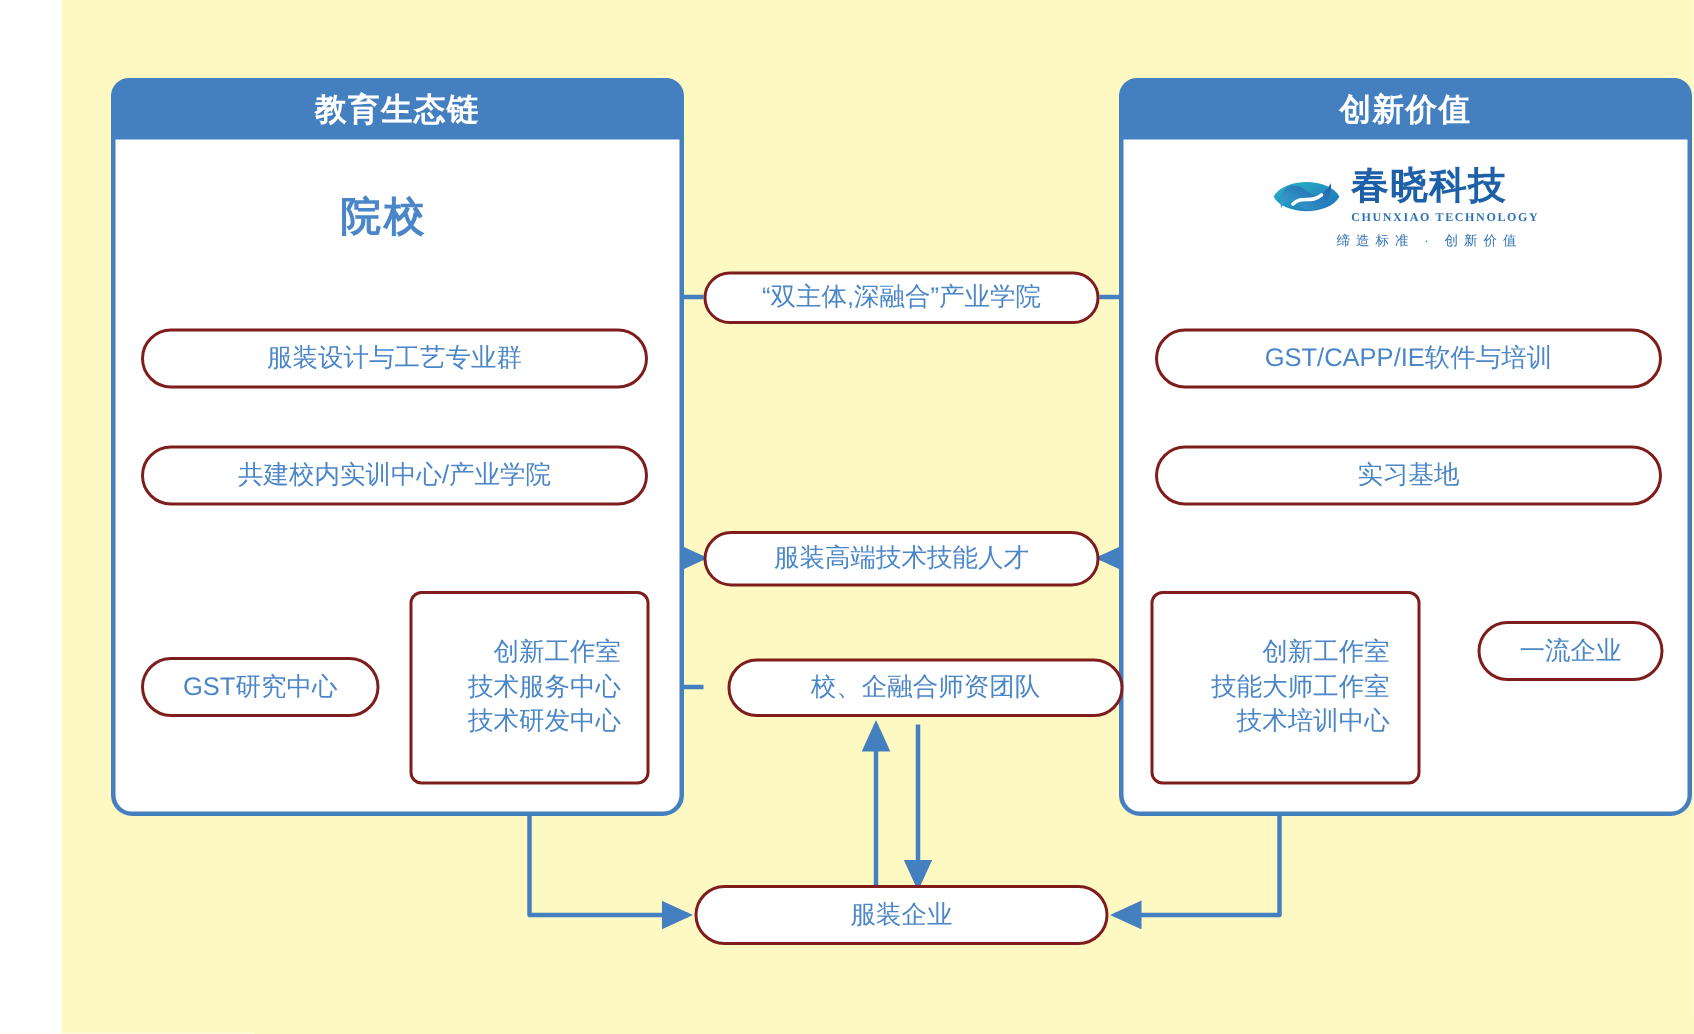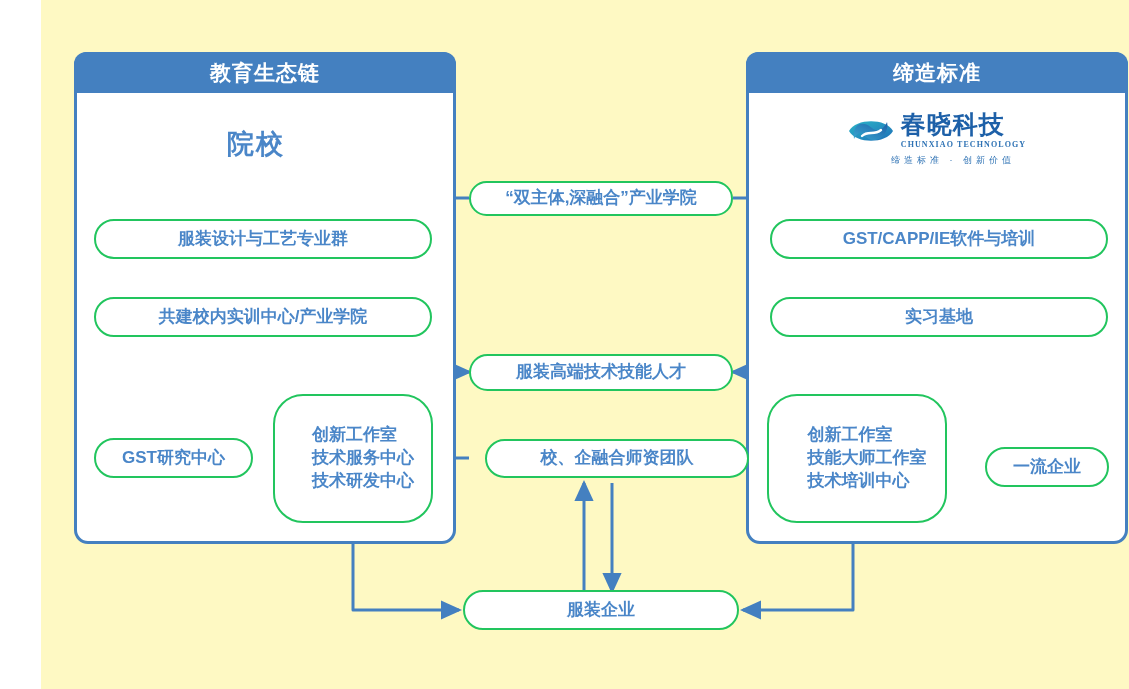--- a/index.html
+++ b/index.html
@@ -41,31 +41,31 @@
     font-size:27px;font-weight:bold;
     letter-spacing:2px;
     white-space:nowrap;
     text-align:center;
   }
 
   
   .node{
     position:absolute;
     box-sizing:border-box;
-    border:2px solid #22c55e;
+    border:2px solid #7f1d1d;
     background:#ffffff;
     color:#4A86C8;
     display:flex;align-items:center;justify-content:center;
-    text-align:left;
-    font-size:17px;font-weight:bold;
+    text-align:right;
+    font-size:17px;font-weight:normal;
     line-height:1.35;
     z-index:5;
   }
   .pill{border-radius:999px;}
-  .rrect{border-radius:30px;padding-left:20px;}
+  .rrect{border-radius:8px;padding-left:20px;}
   .node .lines{display:block;}
   .node .lines span{display:block;white-space:nowrap;}
 
   
   #brand-logo{
     position:absolute;
     left:800px;top:112px;width:192px;height:64px;
     display:flex;flex-direction:column;align-items:center;justify-content:flex-start;
   }
   .logo-row{display:flex;align-items:center;gap:7px;}
@@ -127,21 +127,21 @@
       <path d="M812,523 L812,610 L702,610" marker-end="url(#ah)"></path>
     </g>
   </svg>
 
   <div class="panel" id="panel-left">
     <div class="panel-head">教育生态链</div>
   </div>
   <div class="section-title" style="left:186px;top:126px;">院校</div>
 
   <div class="panel" id="panel-right">
-    <div class="panel-head">缔造标准</div>
+    <div class="panel-head">创新价值</div>
   </div>
 
   <div id="brand-logo">
     <div class="logo-row">
       <svg width="46" height="34" viewBox="0 0 46 34">
         <defs>
           <linearGradient id="lg1" x1="0" y1="0" x2="1" y2="1">
             <stop offset="0%" stop-color="#2BB6C8"></stop>
             <stop offset="100%" stop-color="#1F6FB8"></stop>
           </linearGradient>
@@ -188,17 +188,17 @@
   <div class="node pill" style="left:444px;top:439px;width:264px;height:39px;">校、企融合师资团队</div>
 
   <div class="node rrect" style="left:726px;top:394px;width:180px;height:129px;">
     <span class="lines">
       <span>创新工作室</span>
       <span>技能大师工作室</span>
       <span>技术培训中心</span>
     </span>
   </div>
 
-  <div class="node pill" style="left:944px;top:447px;width:124px;height:40px;">一流企业</div>
+  <div class="node pill" style="left:944px;top:414px;width:124px;height:40px;">一流企业</div>
 
   <div class="node pill" style="left:422px;top:590px;width:276px;height:40px;">服装企业</div>
 
 </div>
 
 </body></html>

